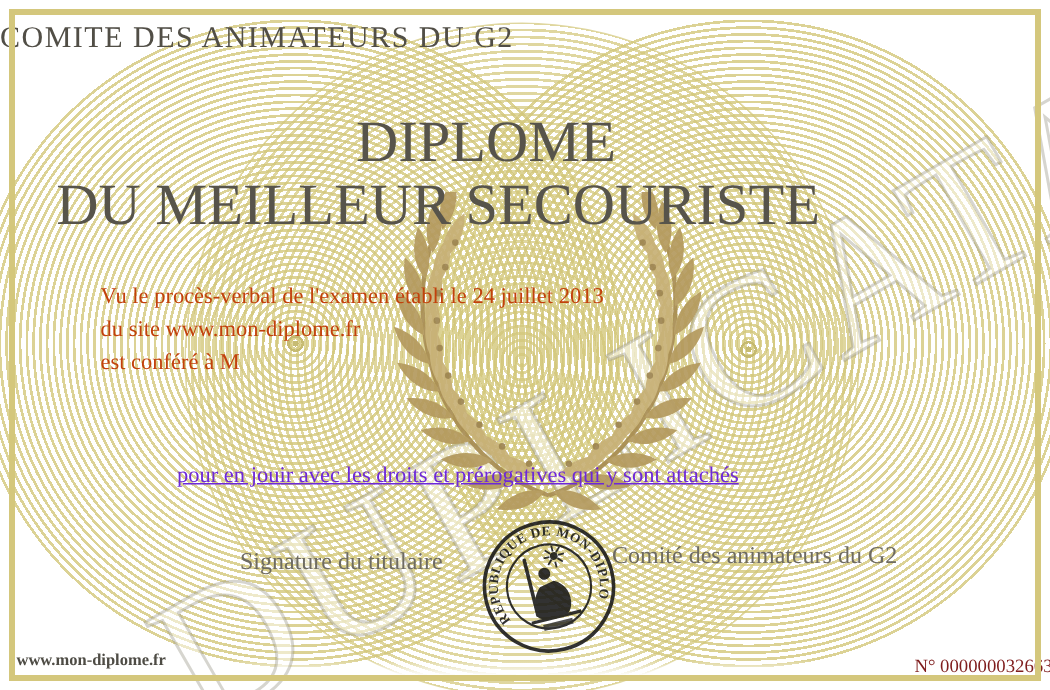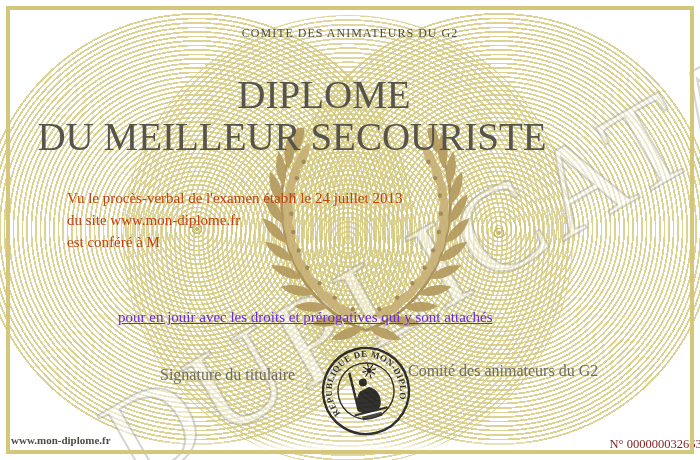--- a/index.html
+++ b/index.html
@@ -28,22 +28,22 @@
     color:rgba(255,255,255,.5);-webkit-text-stroke:2px rgba(148,144,130,.38);
     transform:rotate(-30deg);z-index:2;
   }
   
   .wreath{position:absolute;left:224px;top:128px;width:284px;height:212px;z-index:3;opacity:.92;}
   
   .frame{position:absolute;left:6px;top:6px;right:6px;bottom:6px;
     border:4px solid #d4c77c;z-index:8;pointer-events:none;}
   
   .txt{position:absolute;z-index:6;}
-  .committee{left:0;top:14px;width:700px;text-align:center;font-size:12px;
-    letter-spacing:1px;color:#514e46;margin-top:12px;}
+  .committee{left:0;top:14px;width:700px;font-size:20px;
+    letter-spacing:1px;color:#514e46;}
   .title1{left:0;top:72px;width:648px;text-align:center;font-size:39px;color:#57544b;}
   .title2{left:0;top:114px;width:584px;text-align:center;font-size:39px;color:#57544b;}
   .bodyblock{left:67px;top:187px;font-size:15px;color:#c2410c;line-height:22px;}
   .rights{left:118px;top:309px;font-size:15px;color:#6d28d9;text-decoration:underline;}
   .siglabel{font-size:16px;color:#6e6b62;}
   .sig-left{left:160px;top:366px;}
   .sig-right{left:408px;top:362px;}
   .site{left:11px;top:434px;font-size:11px;color:#4e4c45;font-weight:bold;}
   .serial{left:0;top:437px;width:692px;text-align:right;font-size:12.5px;color:#7f1d1d;margin-left:16px;}
   

